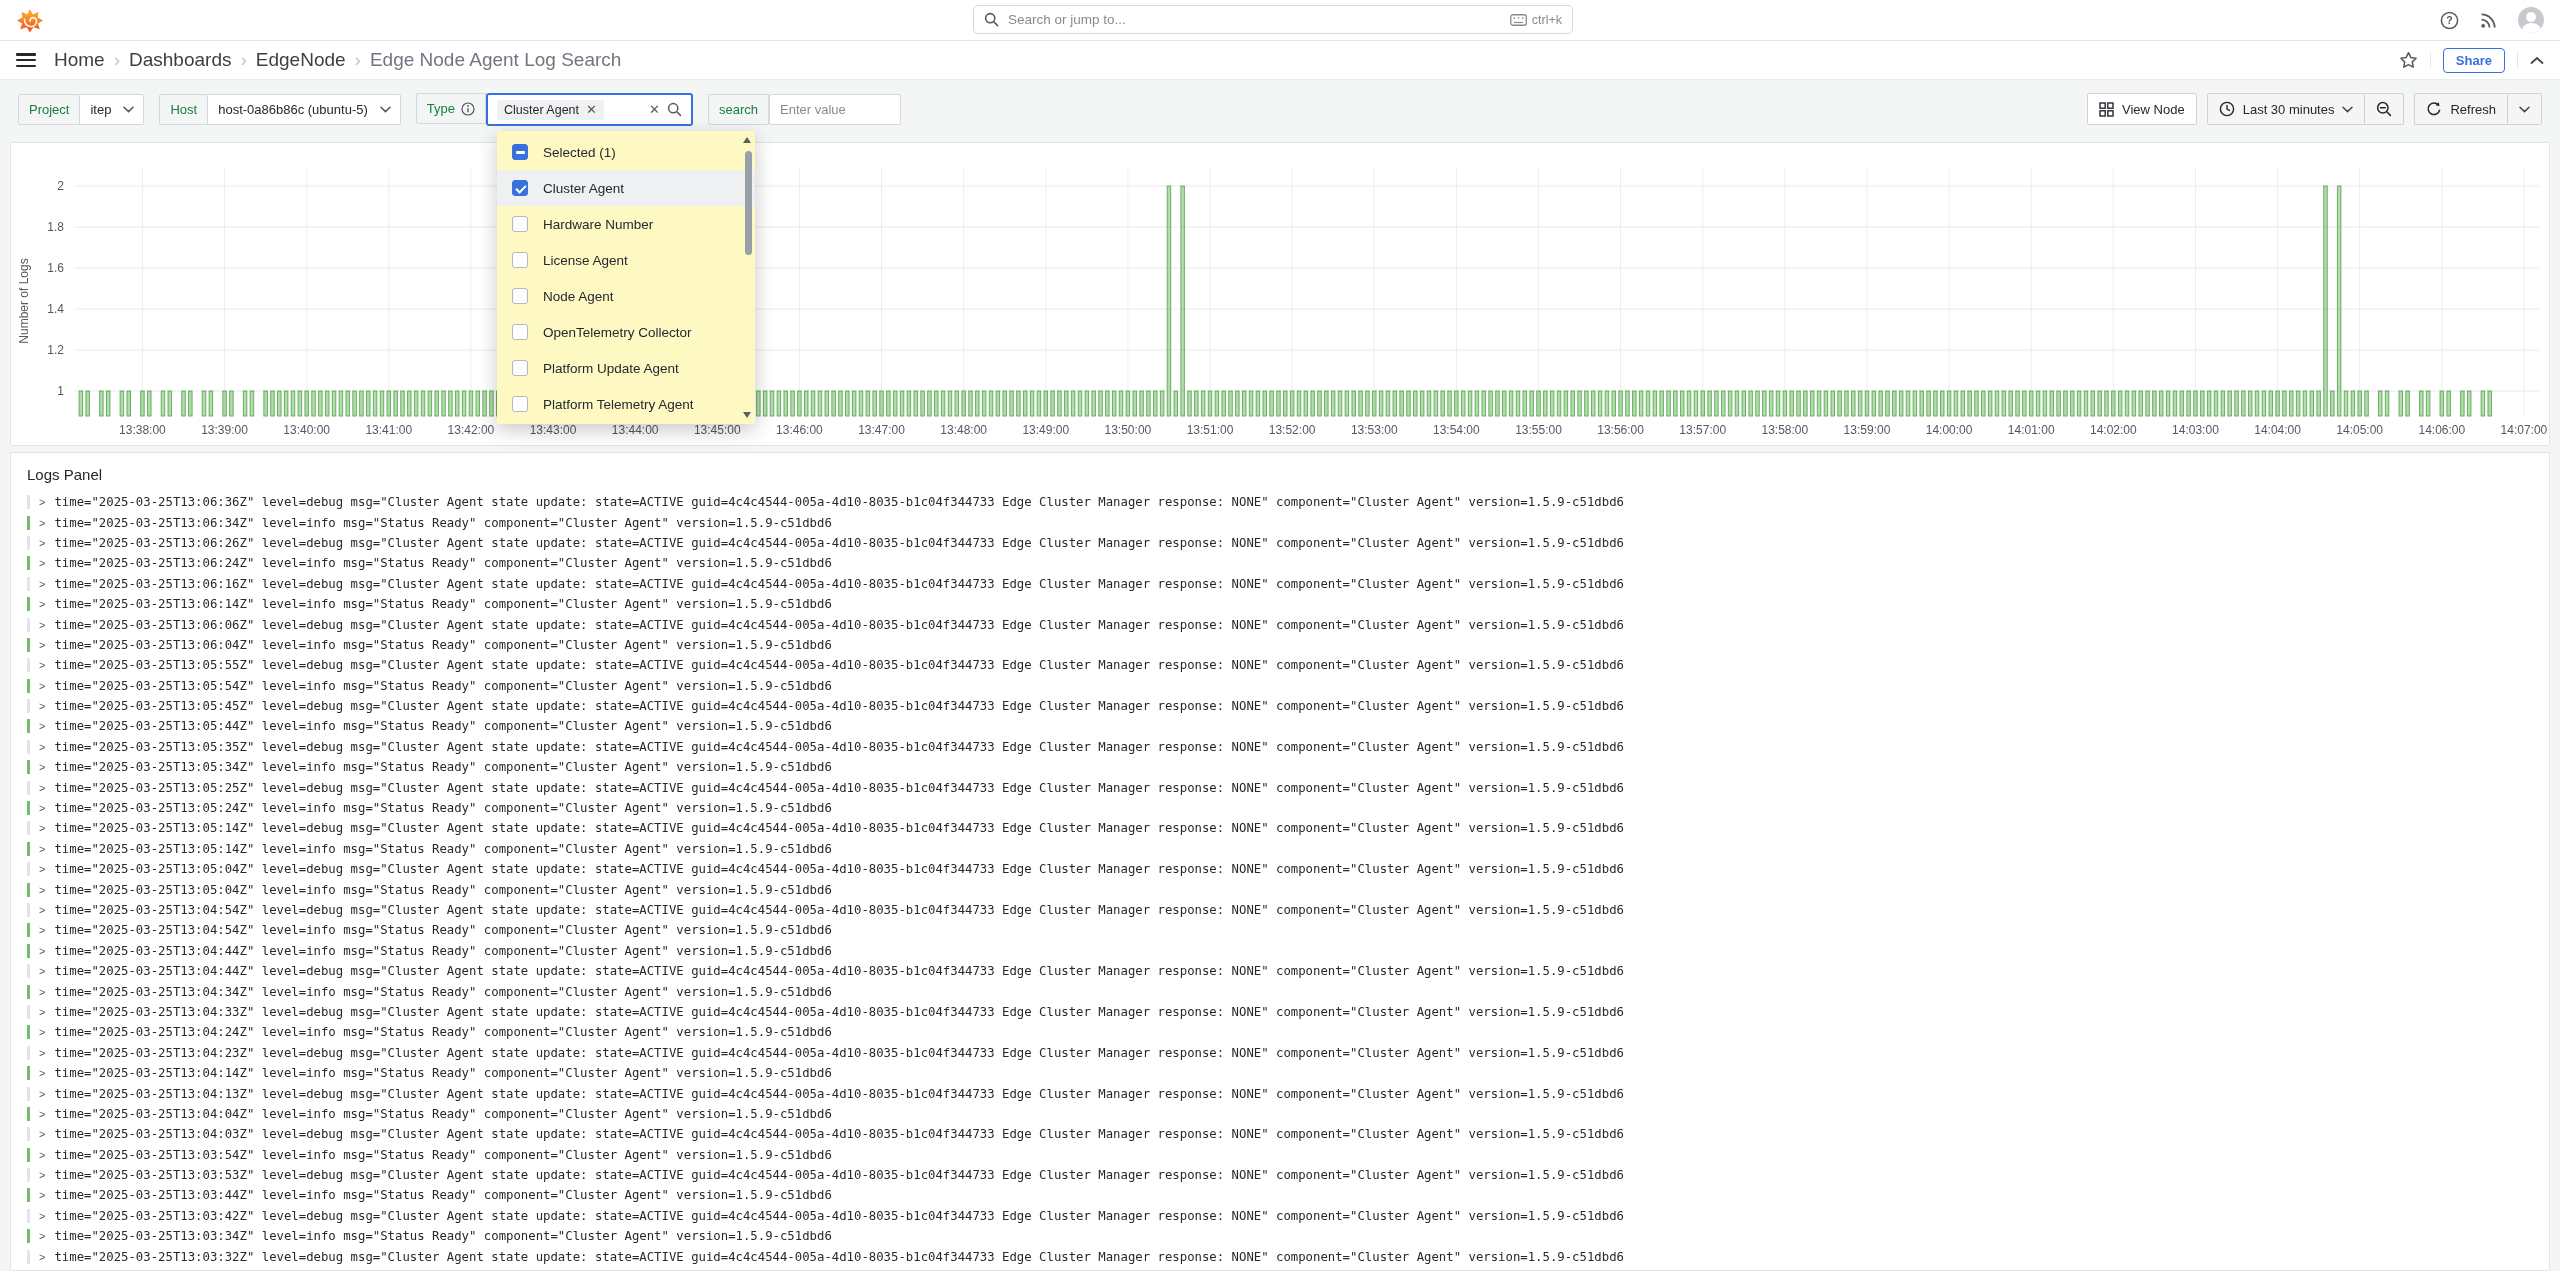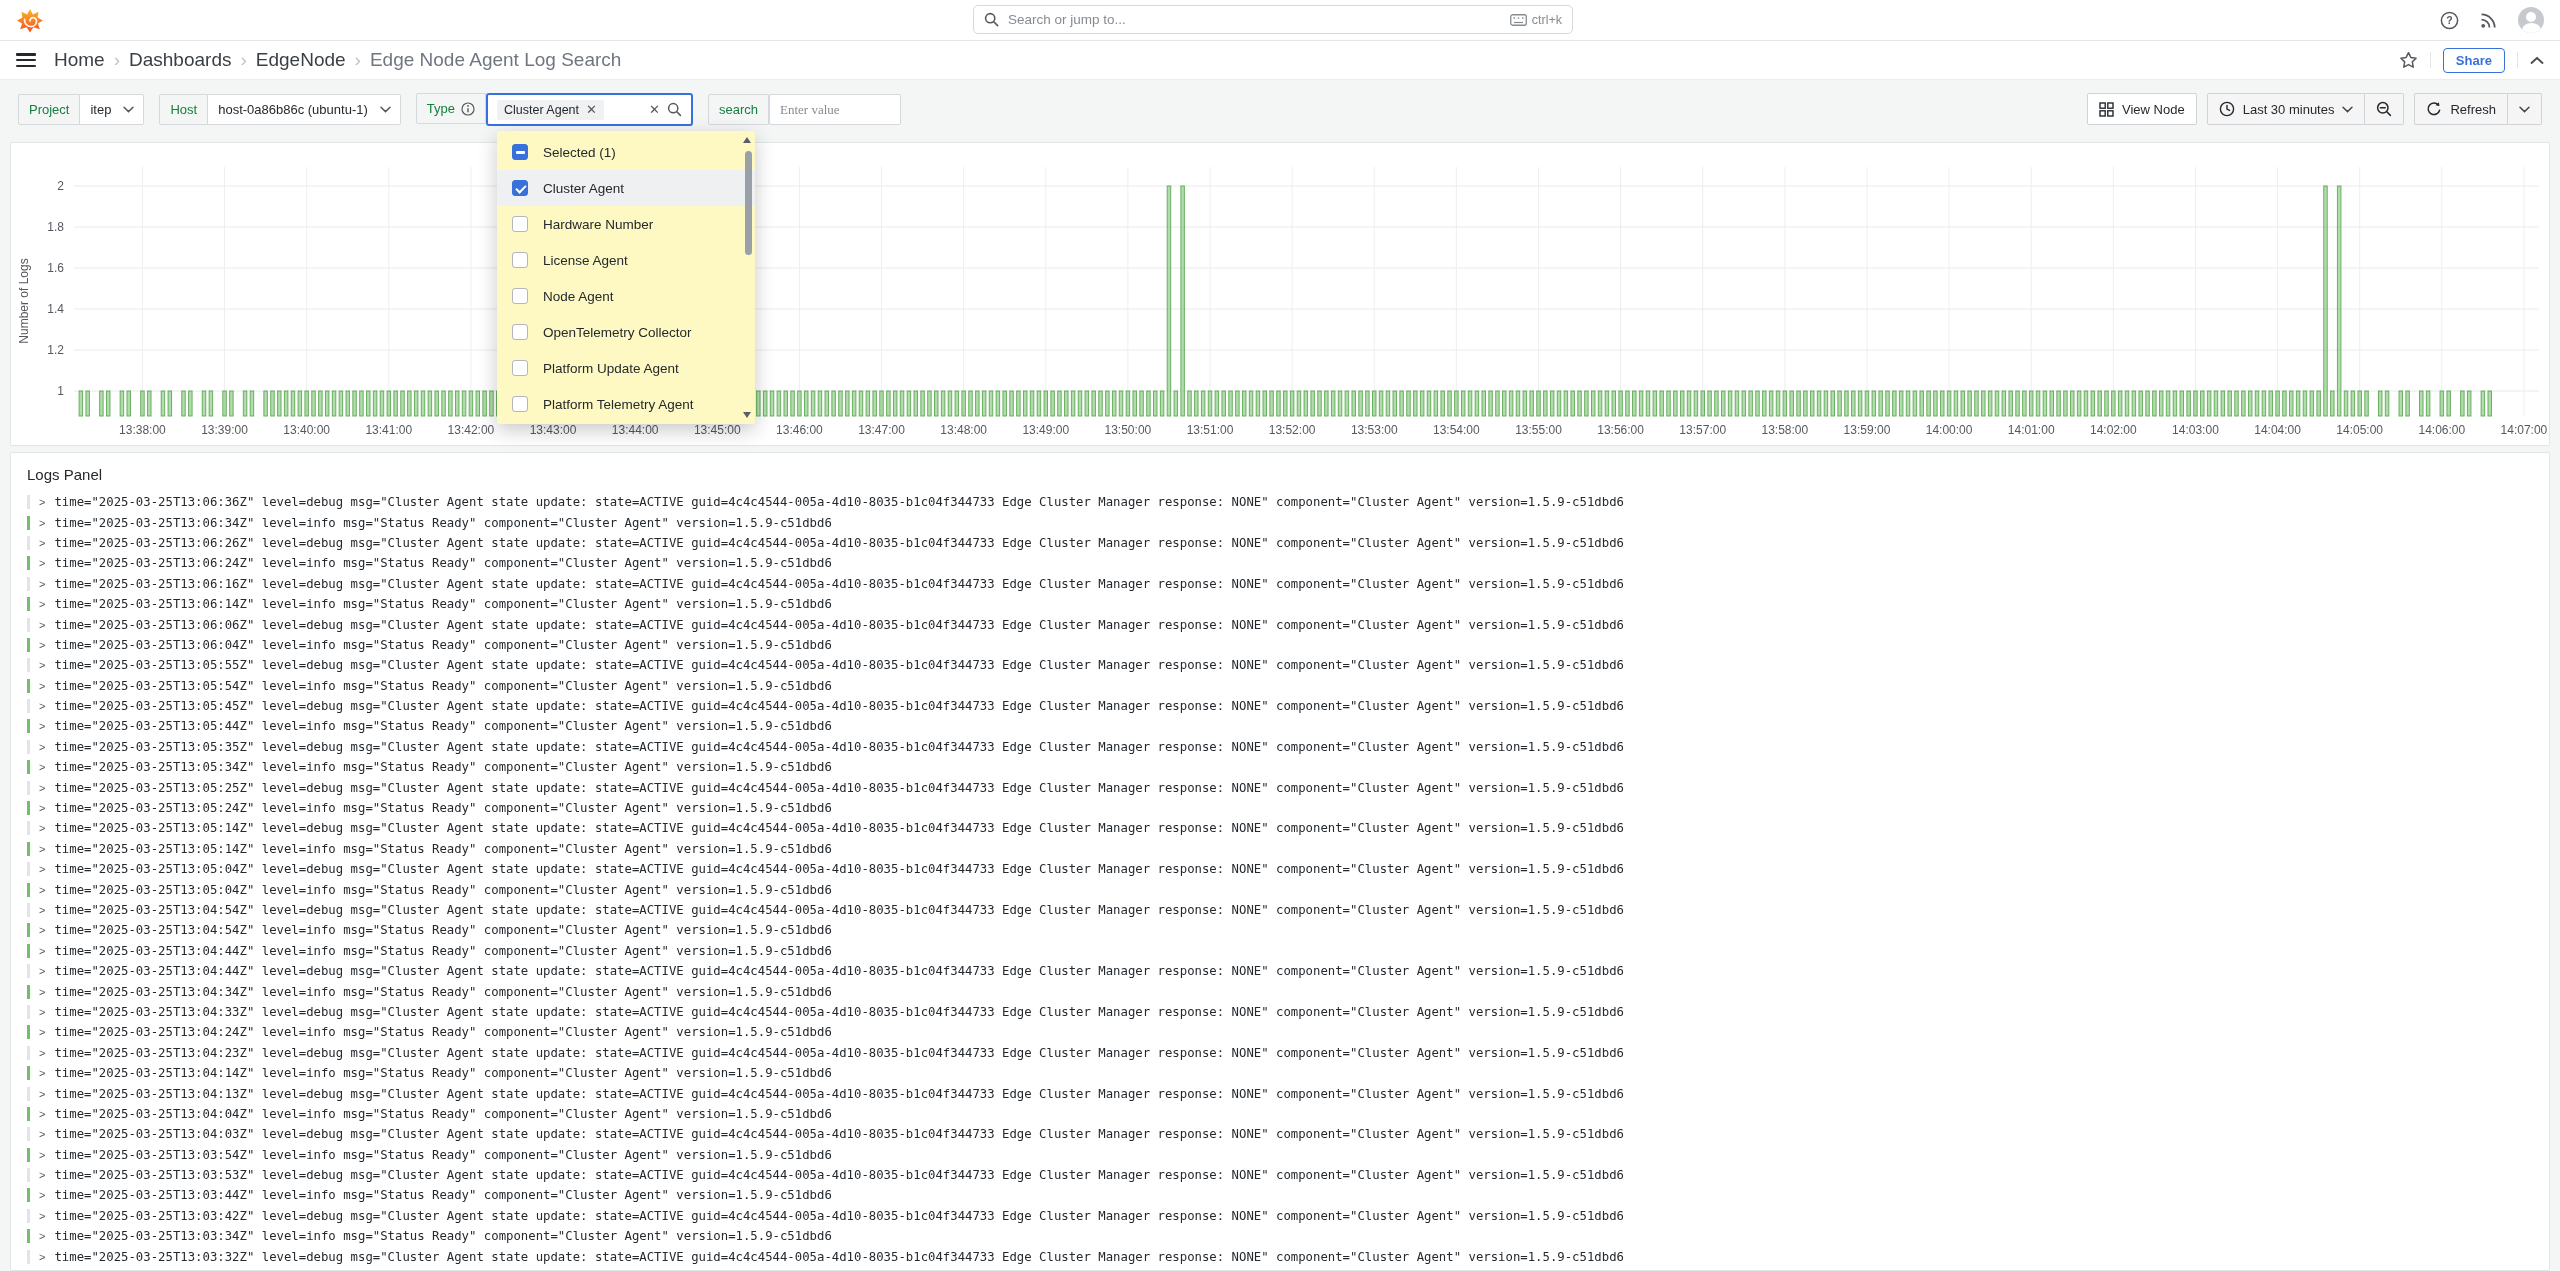--- a/index.html
+++ b/index.html
@@ -45,21 +45,21 @@
   .flabel{background:#f4f5f5;border:1px solid #d5d8dd;border-radius:2px 0 0 2px;display:flex;
           align-items:center;gap:6px;padding:0 10px;font-size:13px;color:#15803d;height:31px;box-sizing:border-box}
   .fvalue{background:#fff;border:1px solid #d5d8dd;border-left:none;border-radius:0 2px 2px 0;
           display:flex;align-items:center;gap:12px;padding:0 9px 0 10px;font-size:13px;height:31px;box-sizing:border-box;cursor:pointer}
   .type-select{background:#fff;border:2px solid #3871dc;border-radius:3px;display:flex;align-items:center;
                gap:10px;padding:0 9px;height:33px;box-sizing:border-box;min-width:207px;cursor:text}
   .chip{background:#f0f1f3;border-radius:2px;padding:3px 7px;font-size:12.5px;display:flex;align-items:center;gap:7px}
   .chip .x, .clear-x{color:#55585e;font-size:13px;cursor:pointer;line-height:1}
   .type-right{margin-left:auto;display:flex;align-items:center;gap:7px}
   .finput{height:31px;box-sizing:border-box;border:1px solid #d5d8dd;border-radius:2px;background:#fff;
-          padding:0 10px;font-size:13px;width:132px;font-family:Liberation Serif, serif;color:#24292e}
+          padding:0 10px;font-size:13px;width:132px;font-family:Liberation Sans, sans-serif;color:#24292e}
   .finput::placeholder{color:#878b93}
   .toolbar-right{position:absolute;right:18px;top:13px;display:flex;align-items:center;gap:10px}
   .tbtn{height:32px;box-sizing:border-box;border:1px solid #cfd2d6;background:#f5f5f6;border-radius:2px;
         display:flex;align-items:center;gap:8px;padding:0 11px;font-size:13px;font-weight:500;color:#24292e;cursor:pointer}
   .tbtn.white{background:#fff}
   .tgroup{display:flex;align-items:stretch}
   .tgroup .tbtn{border-radius:0}
   .tgroup .tbtn:first-child{border-radius:2px 0 0 2px}
   .tgroup .tbtn:last-child{border-radius:0 2px 2px 0;border-left:none}
 
@@ -188,21 +188,21 @@
         <span>itep</span>
         <svg width="11" height="7" viewBox="0 0 11 7">
             <polyline points="1,1.2 5.5,5.6 10,1.2" fill="none" stroke="#55585e" stroke-width="1.5" stroke-linecap="round"></polyline>
           </svg>
       </span>
     </div>
 
     <div class="fgroup">
       <span class="flabel">Host</span>
       <span class="fvalue">
-        <span>host-0a86b86c (ubuntu-1)</span>
+        <span>host-0a86b86c (ubuntu-5)</span>
         <svg width="11" height="7" viewBox="0 0 11 7">
             <polyline points="1,1.2 5.5,5.6 10,1.2" fill="none" stroke="#55585e" stroke-width="1.5" stroke-linecap="round"></polyline>
           </svg>
       </span>
     </div>
 
     <div class="fgroup">
       <span class="flabel">
         <span>Type</span>
         <svg width="14" height="14" viewBox="0 0 14 14">

